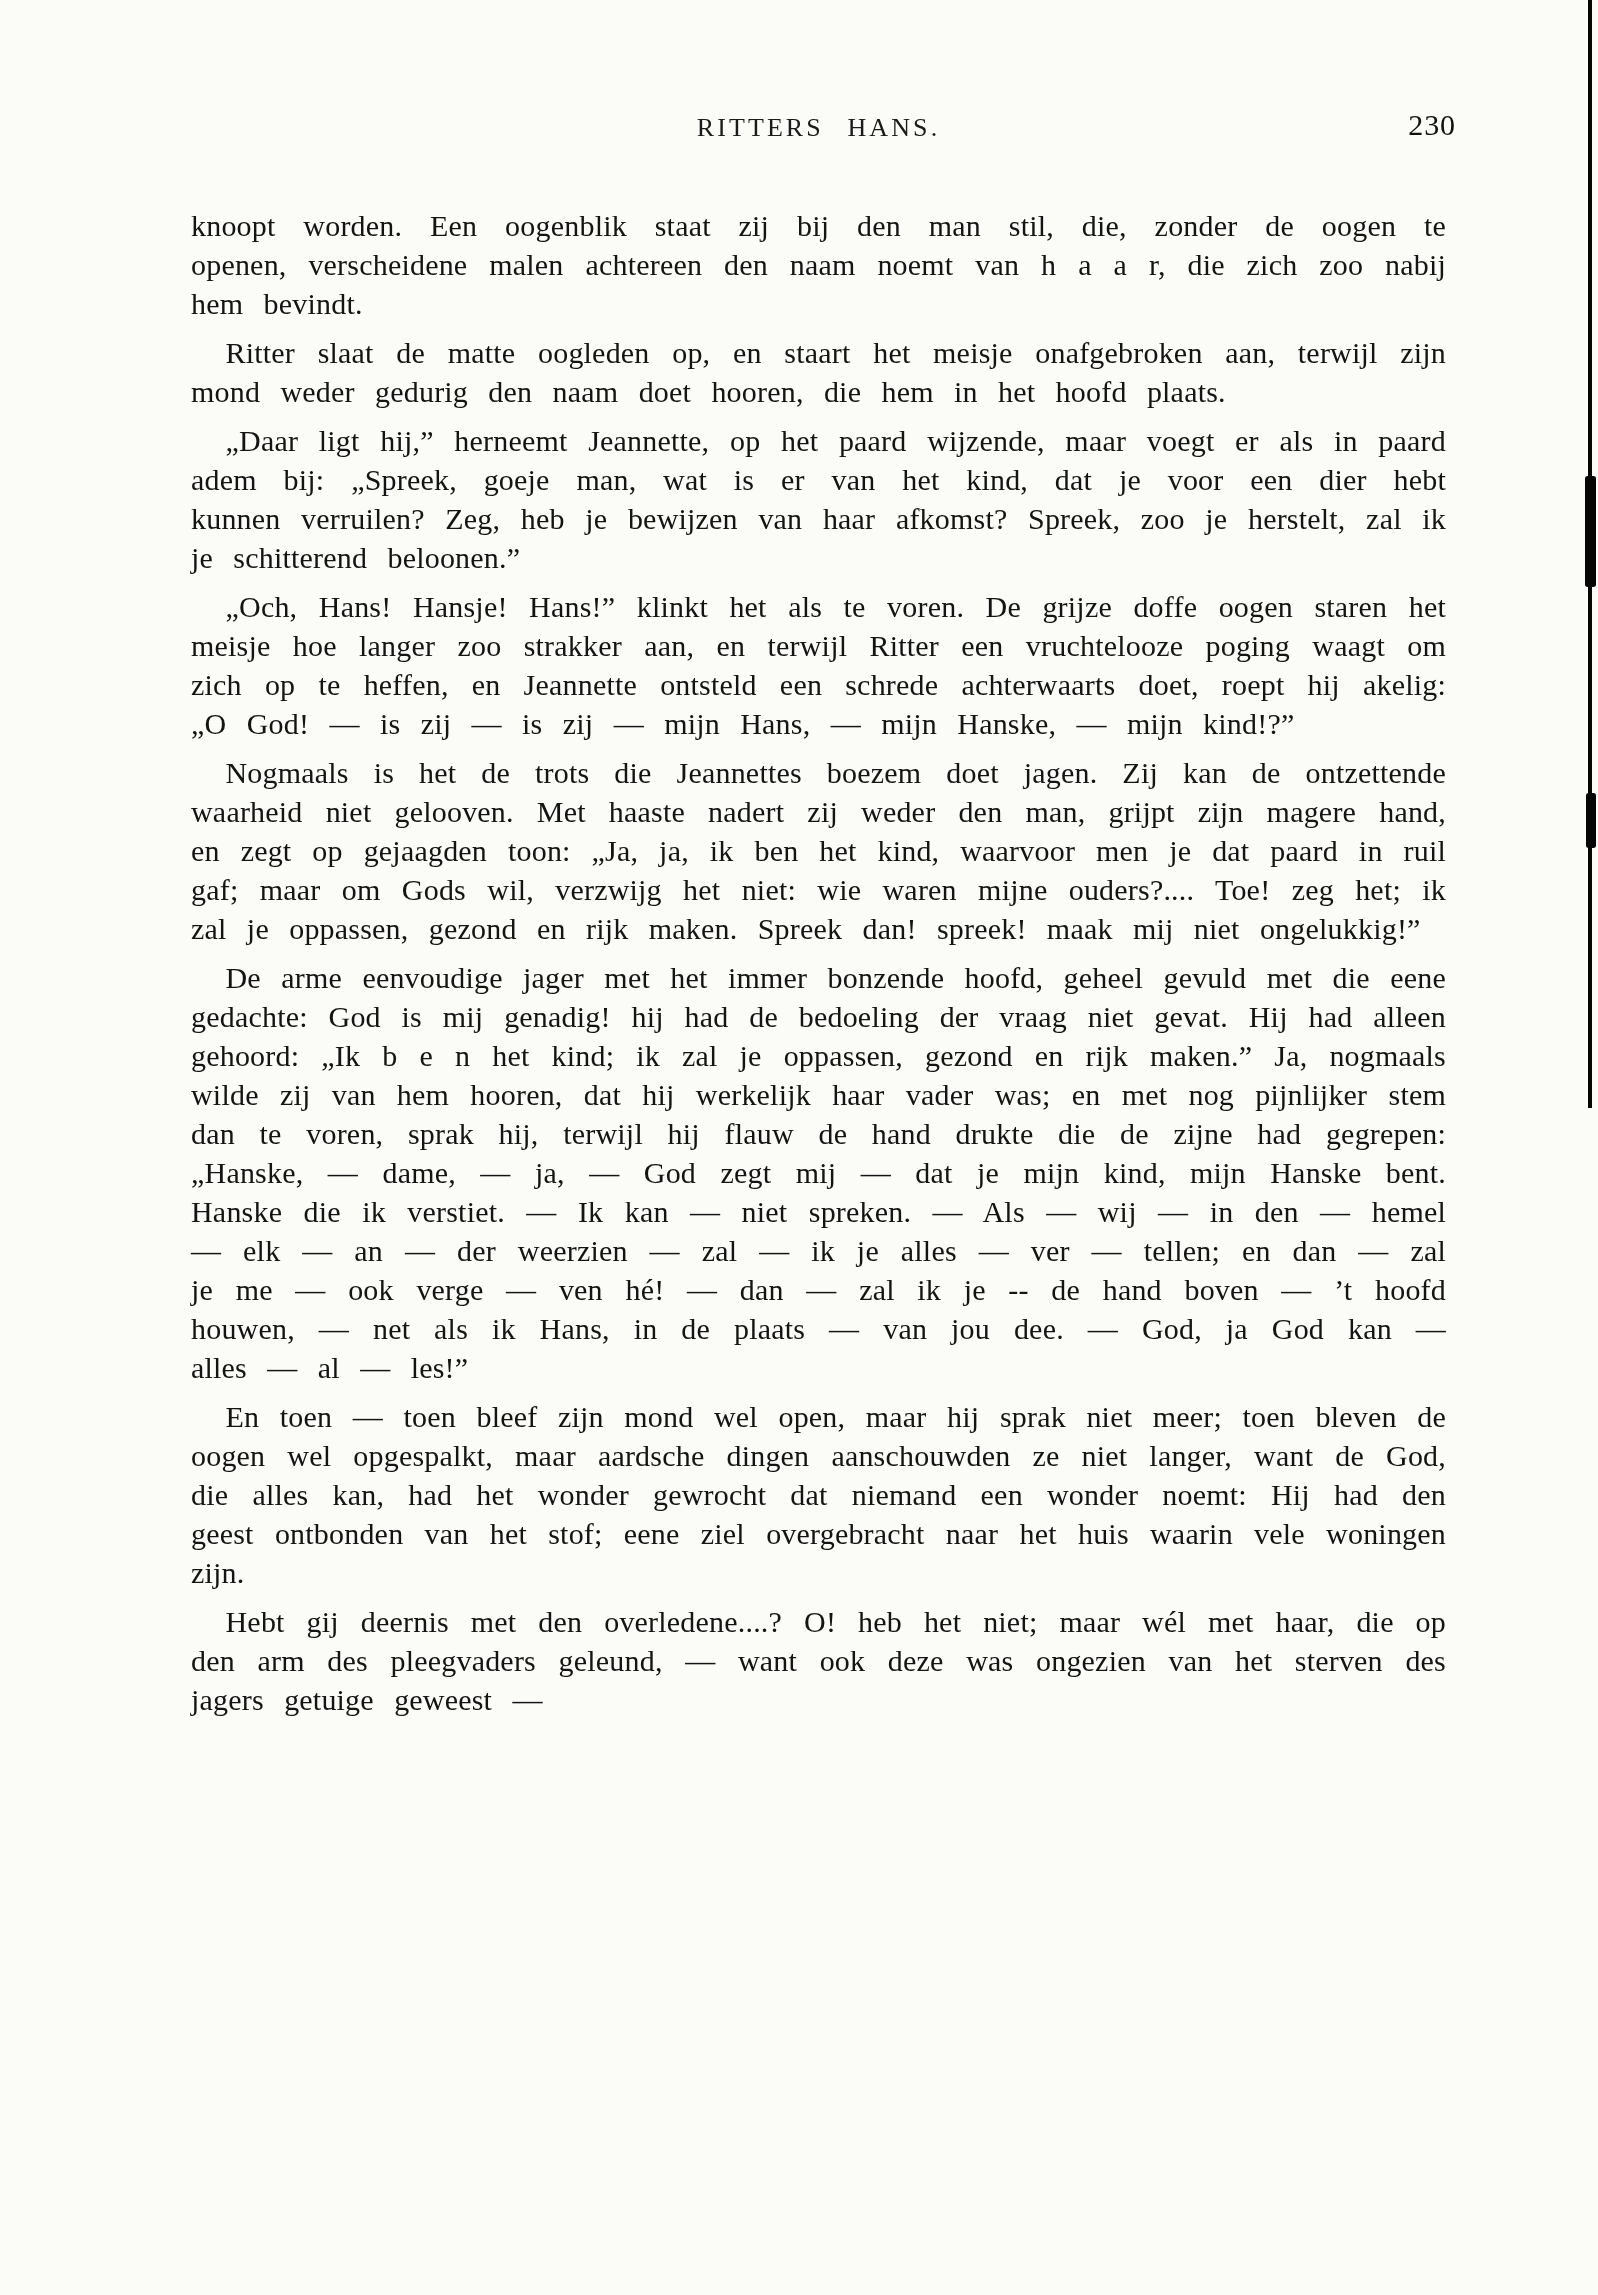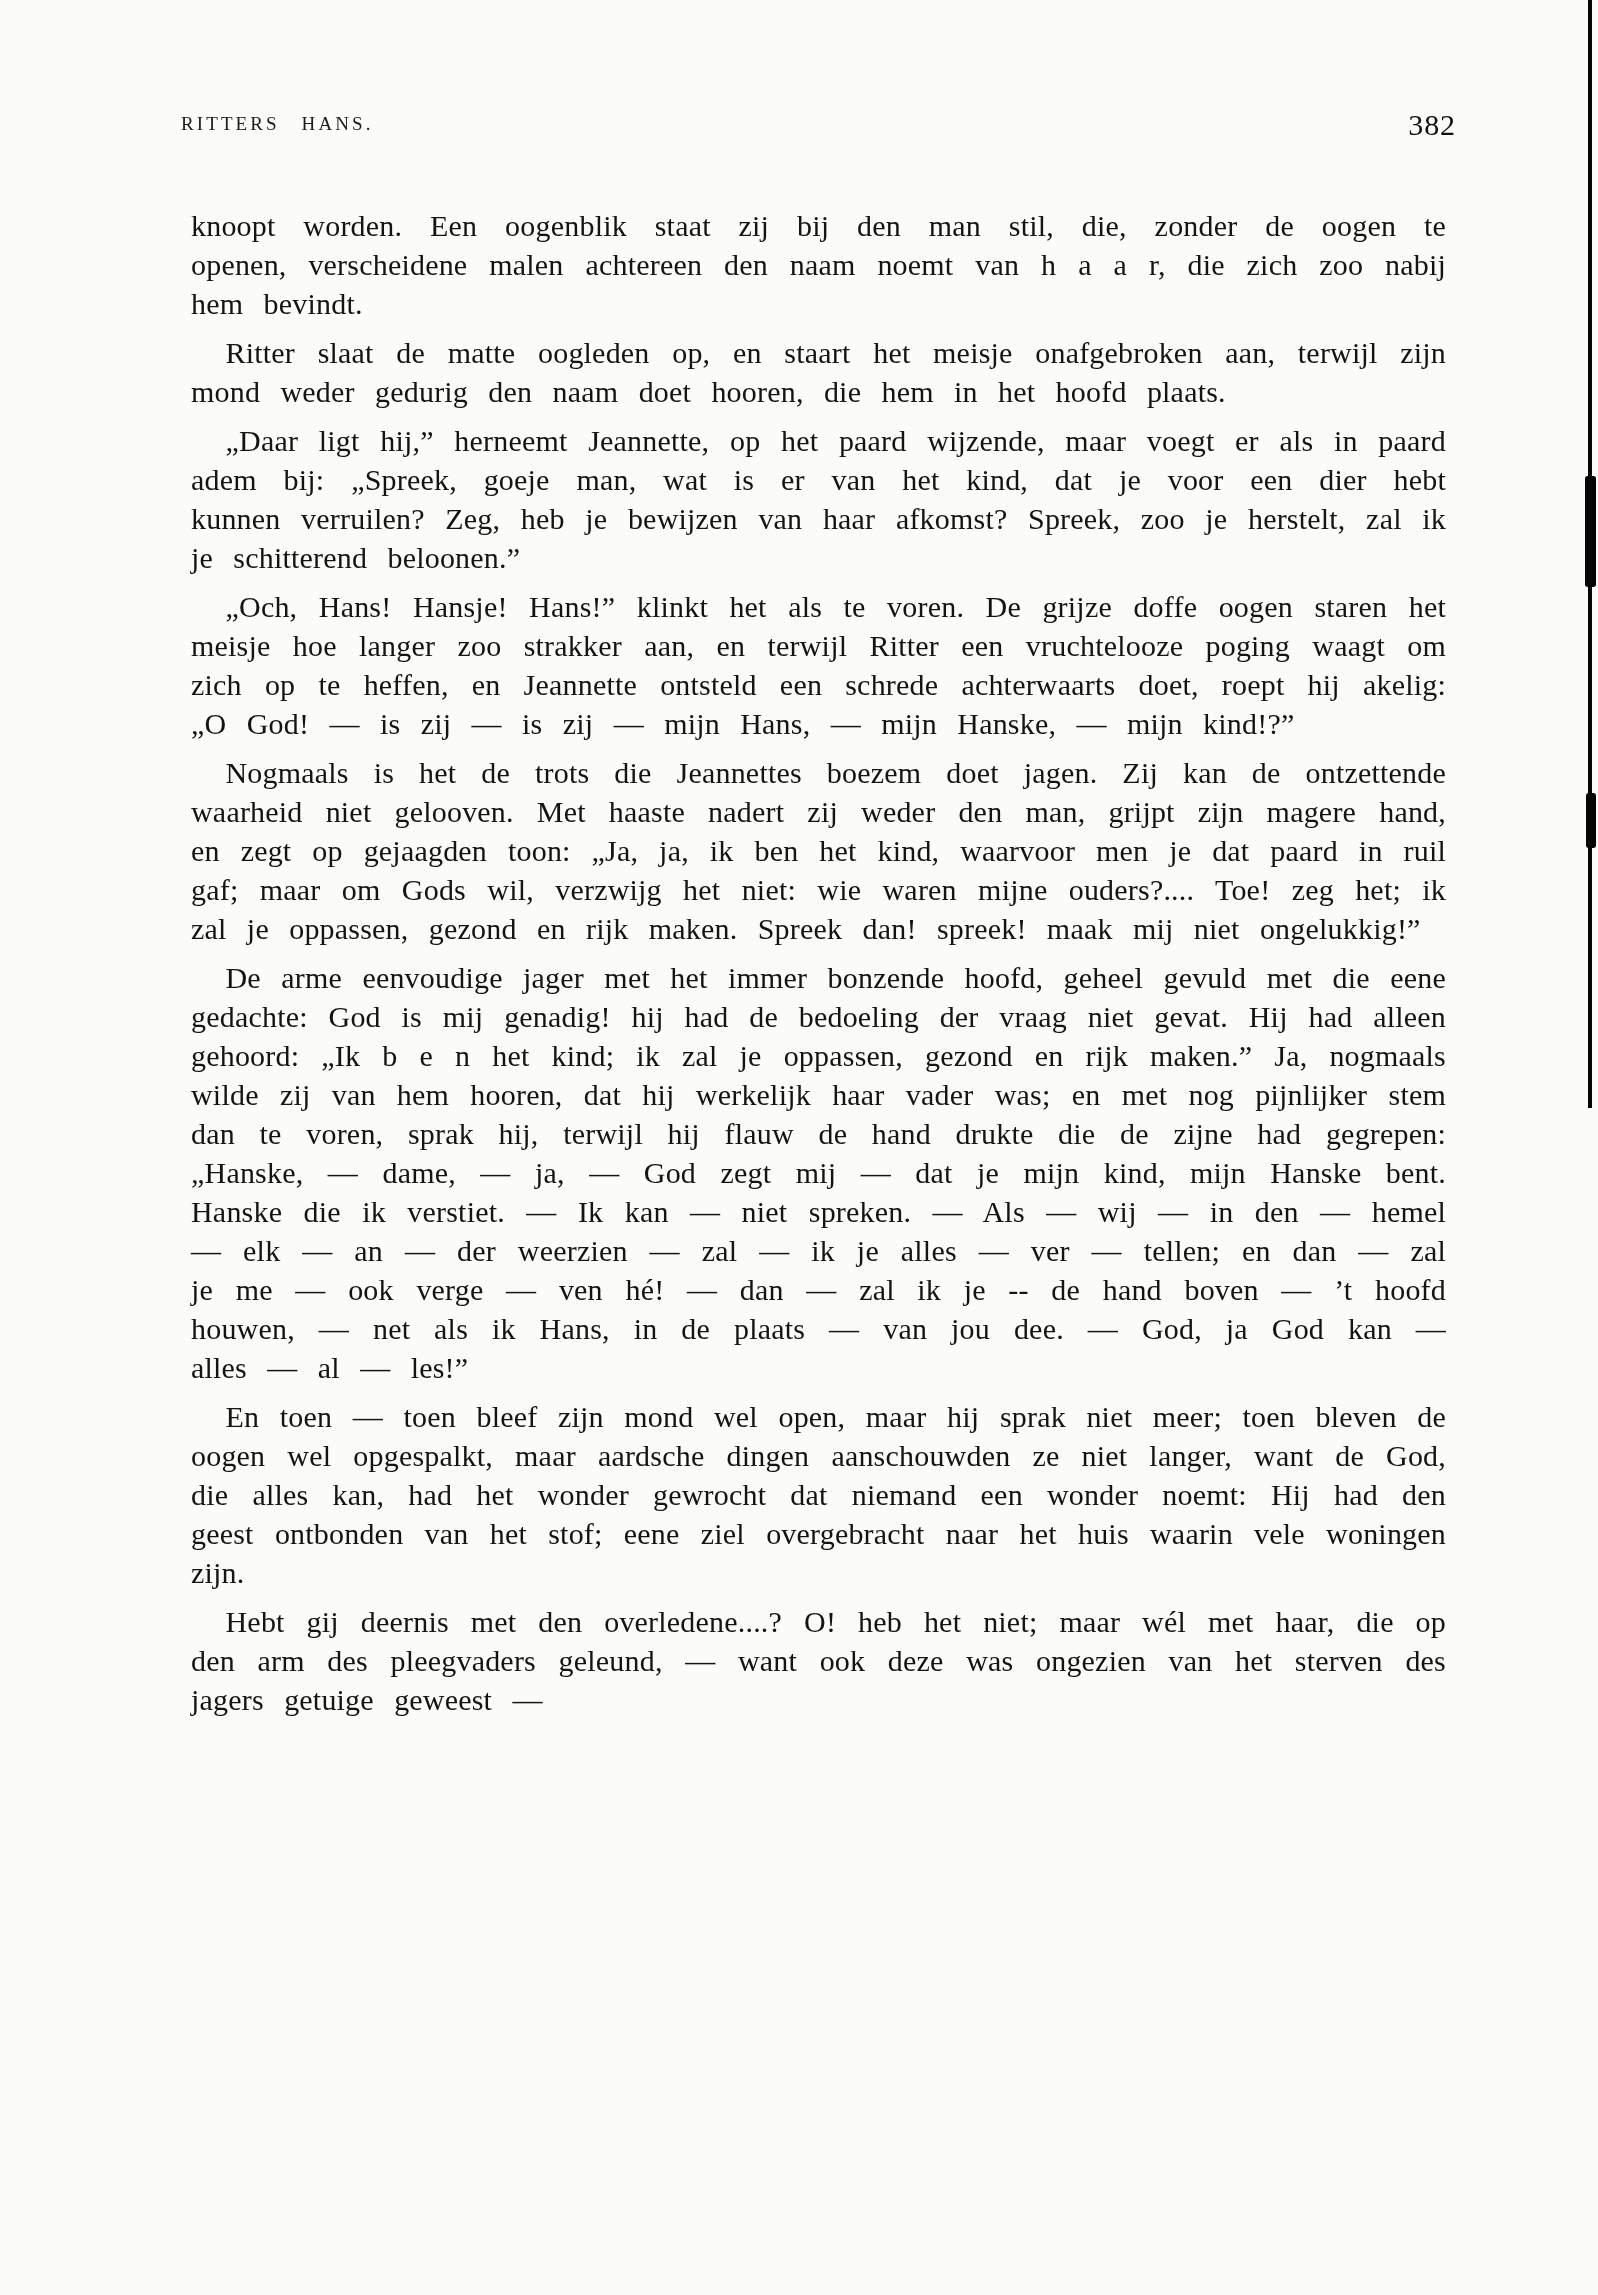--- a/index.html
+++ b/index.html
@@ -17,21 +17,22 @@
   .page-header{
     position: absolute;
     top: 113px;
     left: 181px;
     width: 1275px;
     height: 39px;
   }
   .running-title{
     position: absolute;
     left: 0; right: 0;
-    font-size: 19px;
+    text-align: center;
+    font-size: 26px;
     letter-spacing: 3.1px;
     word-spacing: 14px;
     color: #1b1b1b;
   }
   .page-number{
     position: absolute;
     right: 0;
     top: -5.3px;
     font-size: 30px;
     letter-spacing: 0.9px;
@@ -58,21 +59,21 @@
   #edge-blob-1{ right: 2.7px;  top: 476px; width: 11.5px; height: 111px; border-radius: 2.7px; }
   #edge-blob-2{ right: 3.5px;  top: 793px; width: 9.7px; height: 55px;  border-radius: 2.7px; }
 </style>
 </head>
 <body>
 
 <div class="page">
 
   <header class="page-header">
     <span class="running-title">RITTERS HANS.</span>
-    <span class="page-number">382</span>
+    <span class="page-number">230</span>
   </header>
 
   <main class="text-block">
     <p class="para flush">knoopt worden. Een oogenblik staat zij bij den man stil, die, zonder de oogen te openen, verscheidene malen achtereen den naam noemt van h a a r, die zich zoo nabij hem bevindt.</p>
     <p class="para">Ritter slaat de matte oogleden op, en staart het meisje onafgebroken aan, terwijl zijn mond weder gedurig den naam doet hooren, die hem in het hoofd plaats.</p>
     <p class="para">„Daar ligt hij,” herneemt Jeannette, op het paard wijzende, maar voegt er als in paard adem bij: „Spreek, goeje man, wat is er van het kind, dat je voor een dier hebt kunnen verruilen? Zeg, heb je bewijzen van haar afkomst? Spreek, zoo je herstelt, zal ik je schitterend beloonen.”</p>
     <p class="para">„Och, Hans! Hansje! Hans!” klinkt het als te voren. De grijze doffe oogen staren het meisje hoe langer zoo strakker aan, en terwijl Ritter een vruchtelooze poging waagt om zich op te heffen, en Jeannette ontsteld een schrede achterwaarts doet, roept hij akelig: „O God! — is zij — is zij — mijn Hans, — mijn Hanske, — mijn kind!?”</p>
     <p class="para">Nogmaals is het de trots die Jeannettes boezem doet jagen. Zij kan de ontzettende waarheid niet gelooven. Met haaste nadert zij weder den man, grijpt zijn magere hand, en zegt op gejaagden toon: „Ja, ja, ik ben het kind, waarvoor men je dat paard in ruil gaf; maar om Gods wil, verzwijg het niet: wie waren mijne ouders?.... Toe! zeg het; ik zal je oppassen, gezond en rijk maken. Spreek dan! spreek! maak mij niet ongelukkig!”</p>
     <p class="para">De arme eenvoudige jager met het immer bonzende hoofd, geheel gevuld met die eene gedachte: God is mij genadig! hij had de bedoeling der vraag niet gevat. Hij had alleen gehoord: „Ik b e n het kind; ik zal je oppassen, gezond en rijk maken.” Ja, nogmaals wilde zij van hem hooren, dat hij werkelijk haar vader was; en met nog pijnlijker stem dan te voren, sprak hij, terwijl hij flauw de hand drukte die de zijne had gegrepen: „Hanske, — dame, — ja, — God zegt mij — dat je mijn kind, mijn Hanske bent. Hanske die ik verstiet. — Ik kan — niet spreken. — Als — wij — in den — hemel — elk — an — der weerzien — zal — ik je alles — ver — tellen; en dan — zal je me — ook verge — ven hé! — dan — zal ik je -- de hand boven — ’t hoofd houwen, — net als ik Hans, in de plaats — van jou dee. — God, ja God kan — alles — al — les!”</p>
     <p class="para">En toen — toen bleef zijn mond wel open, maar hij sprak niet meer; toen bleven de oogen wel opgespalkt, maar aardsche dingen aanschouwden ze niet langer, want de God, die alles kan, had het wonder gewrocht dat niemand een wonder noemt: Hij had den geest ontbonden van het stof; eene ziel overgebracht naar het huis waarin vele woningen zijn.</p>

